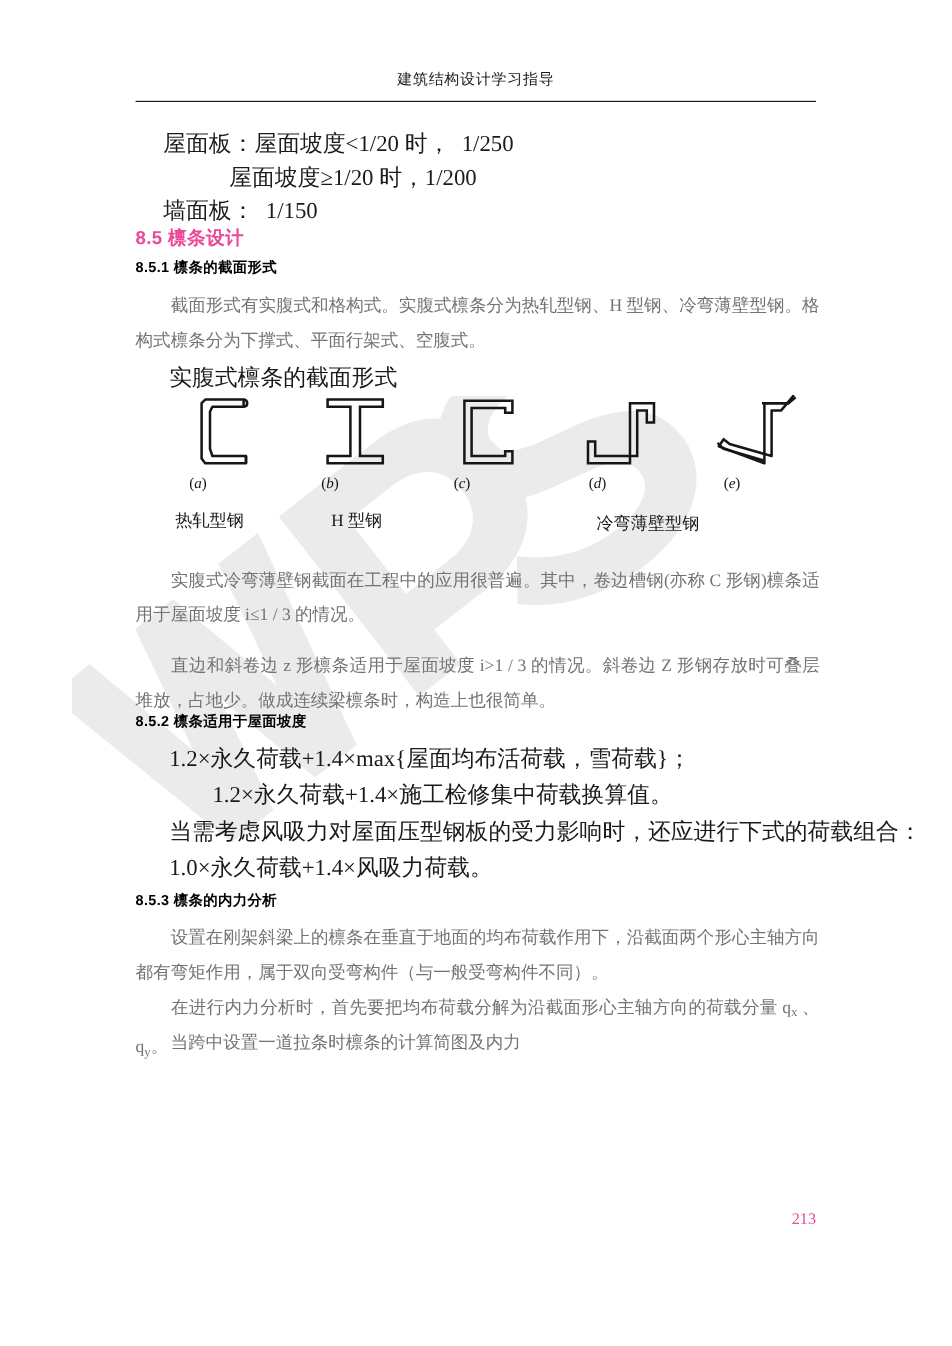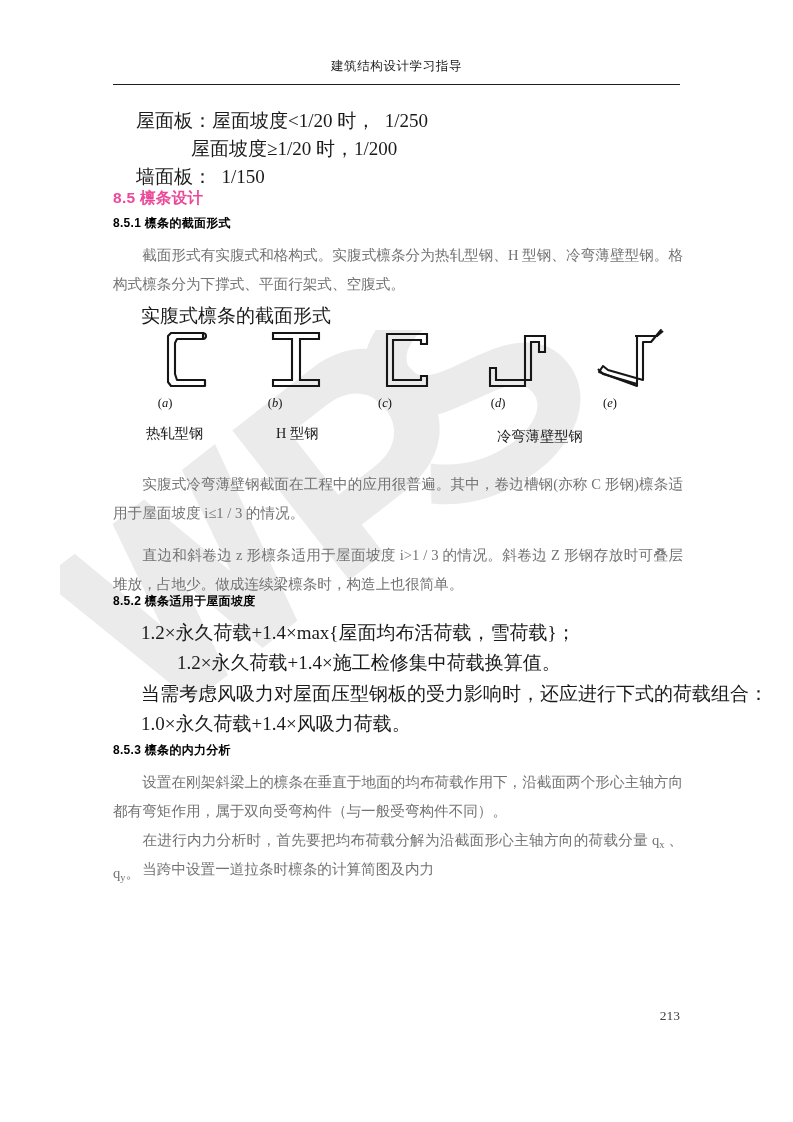--- a/index.html
+++ b/index.html
@@ -132,21 +132,21 @@
   }
 
   
   .page-number {
     position: absolute;
     left: 113px;
     top: 1008px;
     width: 567px;
     text-align: right;
     font-size: 13.5px;
-    color: #404040;
+    color: #ec4899;
   }
 
   sub { font-size: 0.72em; vertical-align: -0.28em; }
 </style>
 </head>
 <body>
 
 <div class="page">
 
   <div class="watermark">

